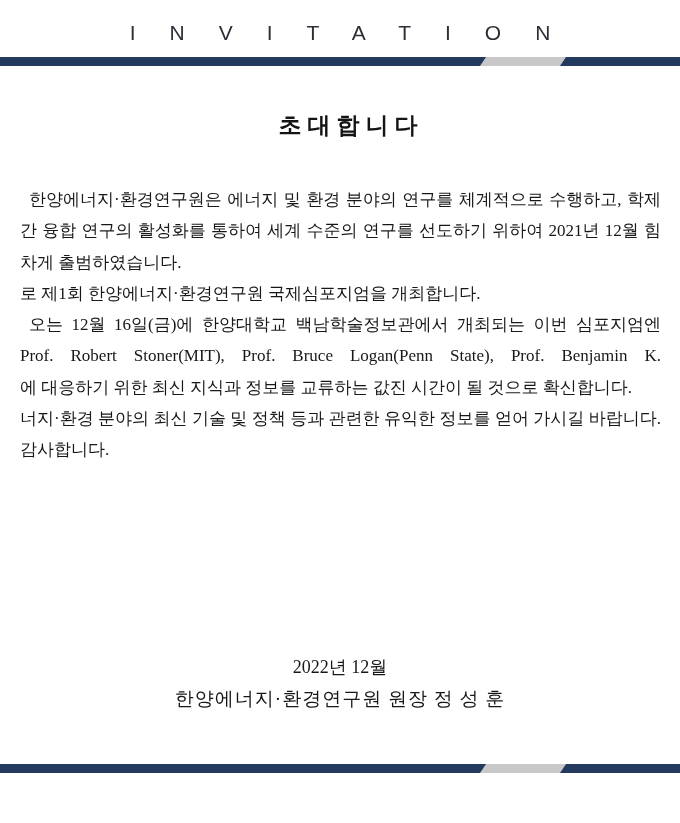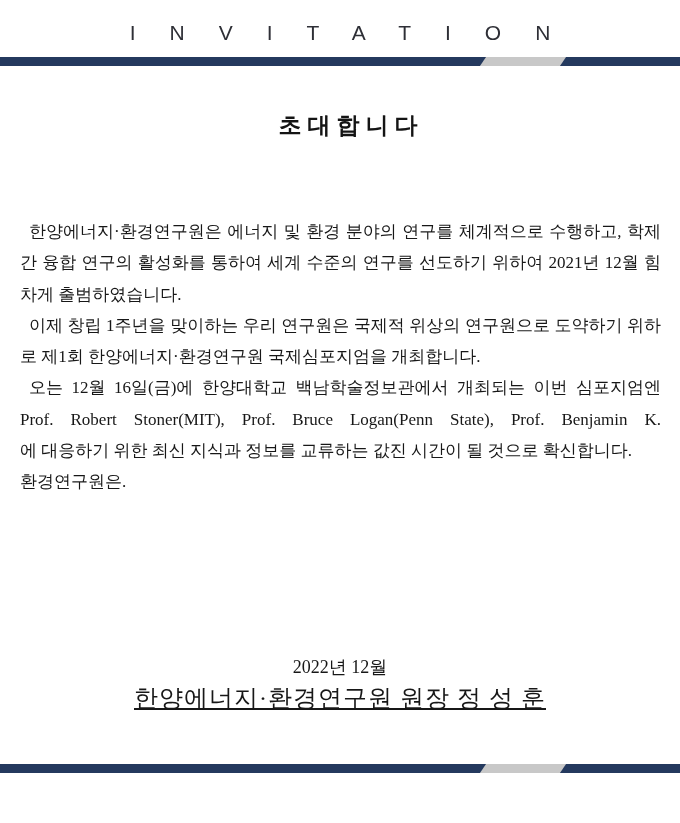--- a/index.html
+++ b/index.html
@@ -64,63 +64,62 @@
   }
   .body {
     position: absolute;
     top: 184px;
     left: 20px;
     width: 641px;
     font-size: 17px;
     line-height: 31.3px;
     font-weight: 500;
     color: #171717;
-    margin-top: 32px;
   }
   .line {
     text-align: justify;
     text-align-last: justify;
   }
   .line.end { text-align-last: left; }
   .line.indent { padding-left: 9px; }
   .closing {
     position: absolute;
     top: 652px;
     left: 0;
     width: 100%;
     text-align: center;
     font-weight: 500;
     color: #171717;
   }
   .closing .date { font-size: 18px; line-height: 31px; }
-  .closing .signature { font-size: 24px; line-height: 31px; letter-spacing: 1px; text-decoration: underline; }
+  .closing .signature { font-size: 19px; line-height: 31px; letter-spacing: 1px; }
 </style>
 </head>
 <body>
 
 <div class="page">
 
   <div class="kicker">INVITATION</div>
 
   <div class="bar bar-top">
     <div class="bar-gray"></div>
   </div>
 
   <h1 class="title">초대합니다</h1>
 
   <div class="body">
     <div class="line indent">한양에너지·환경연구원은 에너지 및 환경 분야의 연구를 체계적으로 수행하고, 학제</div>
     <div class="line">간 융합 연구의 활성화를 통하여 세계 수준의 연구를 선도하기 위하여 2021년 12월 힘</div>
     <div class="line end">차게 출범하였습니다.</div>
-    <div class="line indent">이제 창립 1주년을 맞이하는 우리 연구원은 국제적 위상의 연구원으로 도약하기 위하</div>
     <div class="line end">로 제1회 한양에너지·환경연구원 국제심포지엄을 개최합니다.</div>
     <div class="line indent">오는 12월 16일(금)에 한양대학교 백남학술정보관에서 개최되는 이번 심포지엄엔</div>
     <div class="line">Prof. Robert Stoner(MIT), Prof. Bruce Logan(Penn State), Prof. Benjamin K.</div>
     <div class="line end">에 대응하기 위한 최신 지식과 정보를 교류하는 값진 시간이 될 것으로 확신합니다.</div>
-    <div class="line end">환경연구원은.</div>
+    <div class="line">너지·환경 분야의 최신 기술 및 정책 등과 관련한 유익한 정보를 얻어 가시길 바랍니다.</div>
+    <div class="line end">감사합니다.</div>
   </div>
 
   <div class="closing">
     <div class="date">2022년 12월</div>
     <div class="signature">한양에너지·환경연구원 원장 정 성 훈</div>
   </div>
 
   <div class="bar bar-bottom">
     <div class="bar-gray"></div>
   </div>

